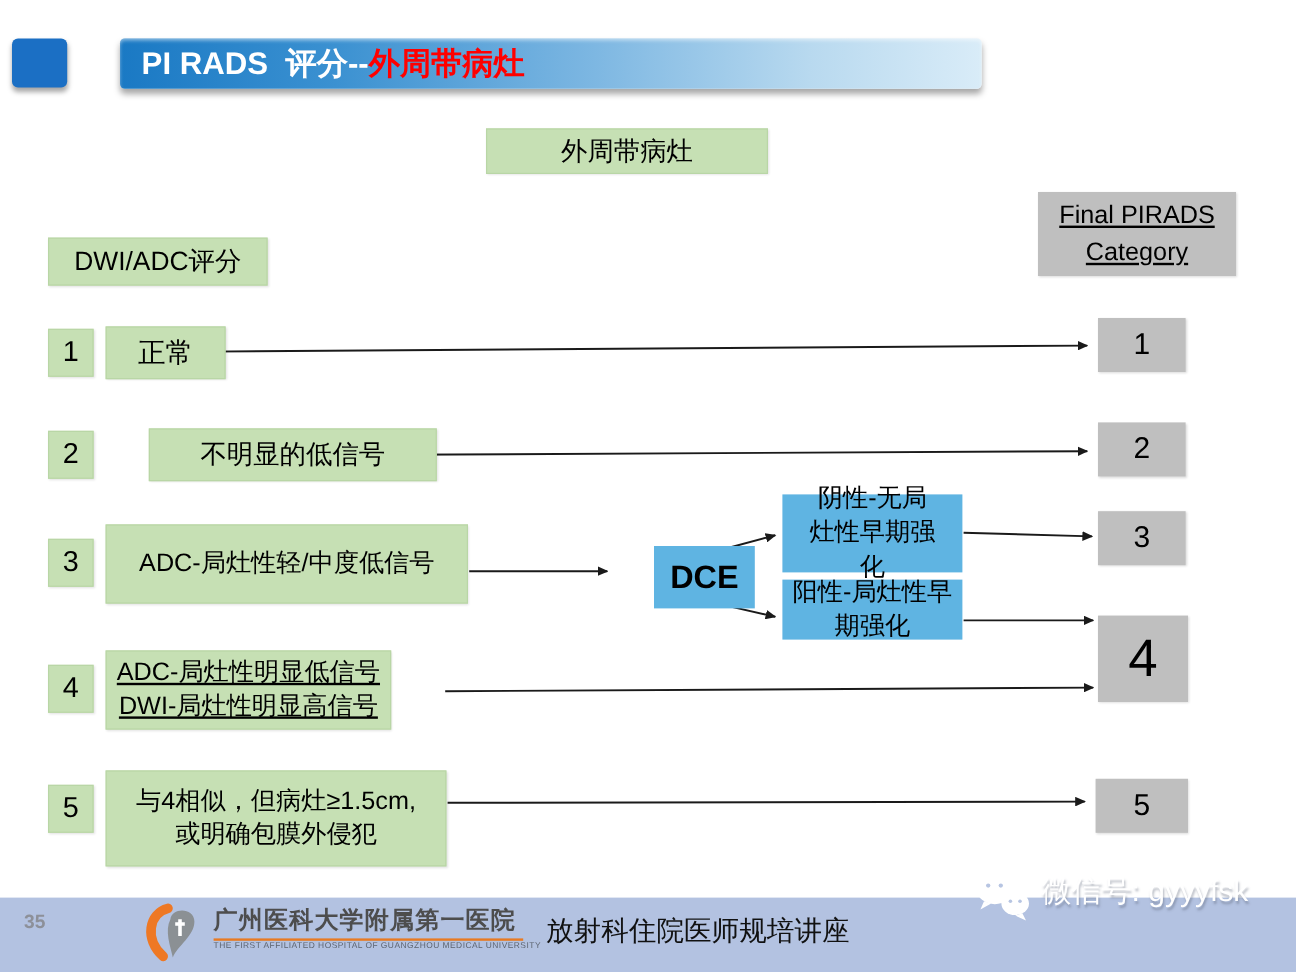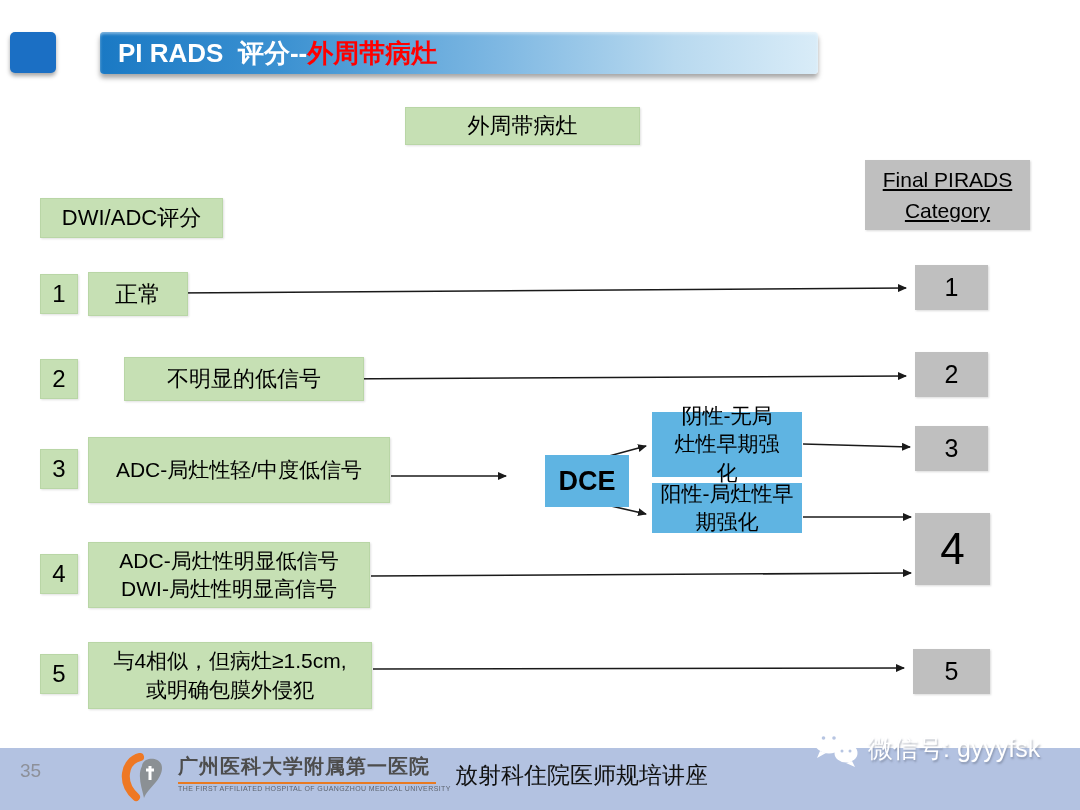--- a/index.html
+++ b/index.html
@@ -44,39 +44,39 @@
   .score-box { width:38px; height:40px; font-size:24px; }
   .line { display:block; }
   
   .arrows { position:absolute; left:0; top:0; width:1080px; height:810px; z-index:1; pointer-events:none; }
   
   .footer-band {
     position:absolute; left:0; top:748px; width:1080px; height:62px;
     background:#b3c2e1; z-index:1;
   }
   .page-number {
-    position:absolute; left:20px; top:760px; font-size:19px; font-weight:normal;
+    position:absolute; left:20px; top:760px; font-size:16px; font-weight:bold;
     color:#8d9099; z-index:3;
   }
   .hospital-logo { position:absolute; left:116px; top:750px; z-index:3; }
   .hospital-names { position:absolute; left:178px; top:753px; z-index:3; width:260px; }
   .hospital-cn {
     font-family:"DejaVu Serif","Liberation Serif",serif; 
     font-weight:bold; font-size:20px; color:#4d4d4d; letter-spacing:1px; white-space:nowrap;
   }
   .hospital-en {
     margin-top:2px; border-top:2px solid #e87a22; padding-top:1px;
     font-size:7px; letter-spacing:.4px; color:#5d6470; white-space:nowrap; width:258px;
   }
   .lecture-title {
     position:absolute; left:455px; top:760px; font-size:23px; color:#111; z-index:3;
   }
   .wechat-badge {
     position:absolute; left:812px; top:726px; z-index:3;
-    display:flex; align-items:center; gap:8px;
+    display:flex; gap:8px;
   }
   .wechat-text {
     color:#ffffff; font-size:25px;
     text-shadow:1px 2px 2px rgba(90,100,120,.45);
   }
 </style>
 </head>
 <body>
 
 <div class="slide">
@@ -114,29 +114,29 @@
   <div class="green-box score-box" style="left:40px; top:449px;">
     <span>3</span>
   </div>
   <div class="green-box" style="left:88px; top:437px; width:302px; height:66px; font-size:21px; line-height:1.35;">
     <span class="line">ADC-局灶性轻/中度低信号</span>
   </div>
 
   <div class="green-box score-box" style="left:40px; top:554px;">
     <span>4</span>
   </div>
-  <div class="green-box" style="left:88px; top:542px; width:282px; height:66px; font-size:21px; line-height:1.35;">
+  <div class="green-box" style="left:88px; top:542px; width:238px; height:66px; font-size:21px; line-height:1.35;text-decoration:underline;">
     <span class="line">ADC-局灶性明显低信号</span>
     <span class="line">DWI-局灶性明显高信号</span>
   </div>
 
   <div class="green-box score-box" style="left:40px; top:654px;">
     <span>5</span>
   </div>
-  <div class="green-box" style="left:88px; top:642px; width:284px; height:67px; font-size:21px; line-height:1.35;">
+  <div class="green-box" style="left:88px; top:642px; width:284px; height:80px; font-size:21px; line-height:1.35;">
     <span class="line">与4相似，但病灶≥1.5cm,</span>
     <span class="line">或明确包膜外侵犯</span>
   </div>
 
   <div class="blue-box" style="left:513px; top:455px; width:84px; height:52px; font-size:27px; font-weight:600;margin-left:32px;">
     <span>DCE</span>
   </div>
   <div class="blue-box" style="left:652px; top:412px; width:150px; height:65px; font-size:21px; line-height:1.35; padding:0 22px;">
     <span>阴性-无局灶性早期强化</span>
   </div>

